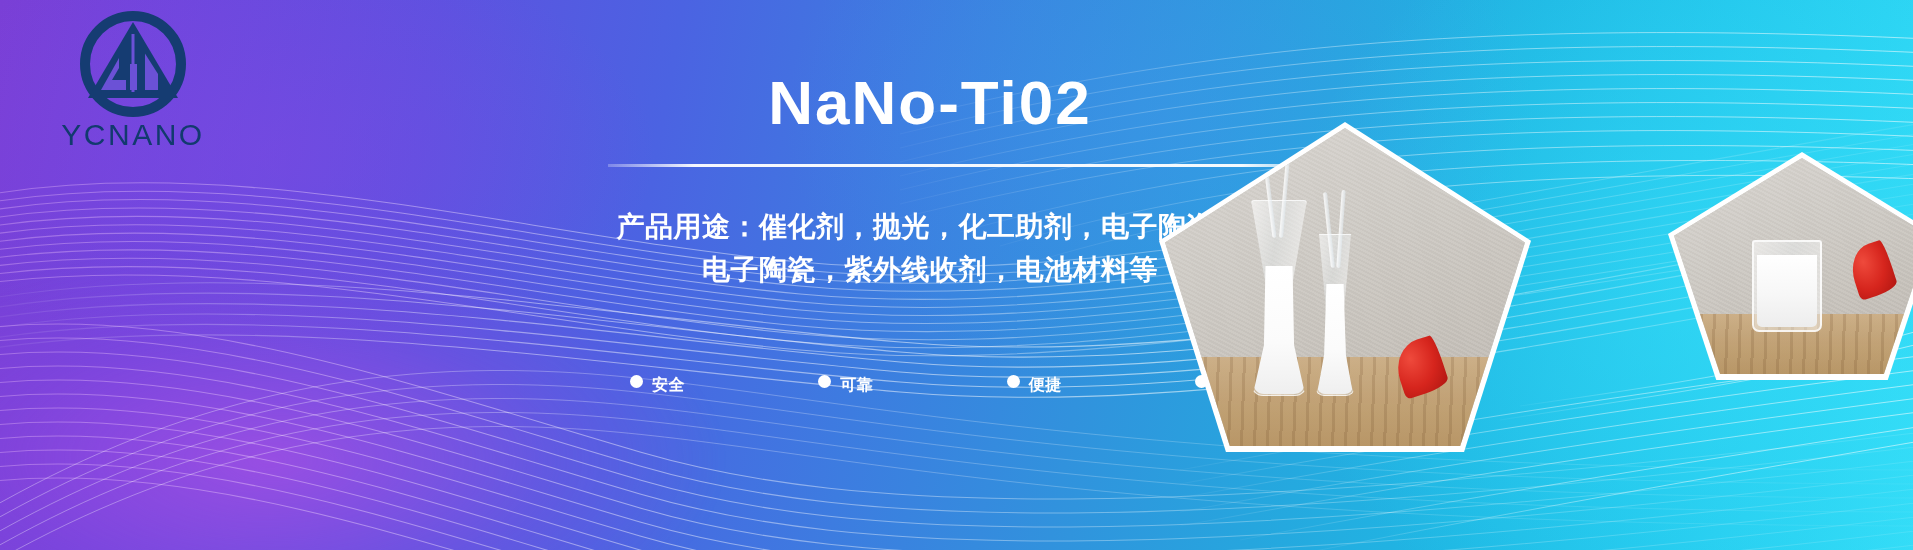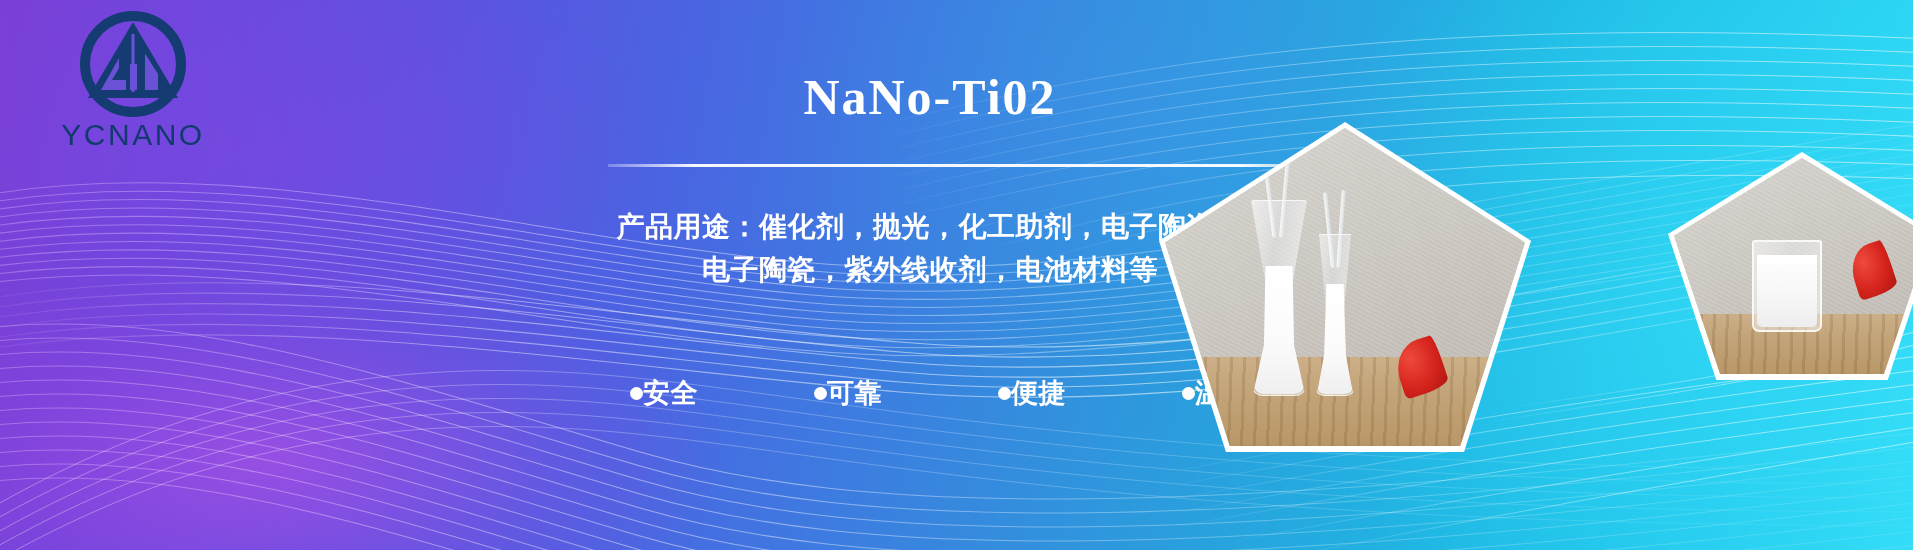--- a/index.html
+++ b/index.html
@@ -59,45 +59,45 @@
     color:#123a6e;
   }
 
   
   #content{
     position:absolute;left:480px;top:0;width:900px;height:550px;
     text-align:center;
   }
   #title{
     position:absolute;left:0;top:72px;width:100%;
-    font-family:Liberation Serif, serif;
-    font-size:50px;font-weight:700;letter-spacing:2px;
+    font-family:Liberation Sans, sans-serif;
+    font-size:62px;font-weight:700;letter-spacing:2px;
     color:#ffffff;line-height:1;
     white-space:nowrap;
   }
   #title-rule{
     position:absolute;left:128px;top:164px;width:720px;height:3px;
     background:linear-gradient(90deg, rgba(255,255,255,.25) 0%, rgba(255,255,255,.95) 12%, rgba(255,255,255,.95) 88%, rgba(255,255,255,.35) 100%);
   }
   #desc{
     position:absolute;left:-5px;top:205px;width:910px;
     color:#ffffff;
     font-family:"DejaVu Sans","Liberation Sans",sans-serif;
     font-size:28px;font-weight:700;line-height:43px;
     letter-spacing:.5px;
   }
   #features{
     position:absolute;left:150px;top:375px;width:620px;
     display:flex;justify-content:space-between;align-items:center;
   }
   .feature{
-    display:flex;align-items:center;
+    display:flex;align-items:flex-start;gap:9px;
     color:#ffffff;
     font-family:"DejaVu Sans","Liberation Sans",sans-serif;
-    font-size:27px;font-weight:700;letter-spacing:.5px;
+    font-size:16px;font-weight:700;letter-spacing:.5px;
     white-space:nowrap;
   }
   .feature .dot{
     width:13px;height:13px;border-radius:50%;
     background:#ffffff;flex:none;
   }
 
   
   .pentagon{
     position:absolute;

